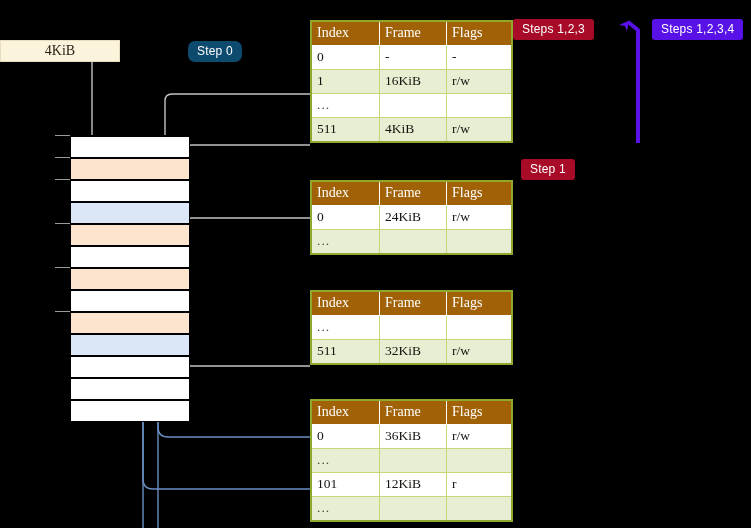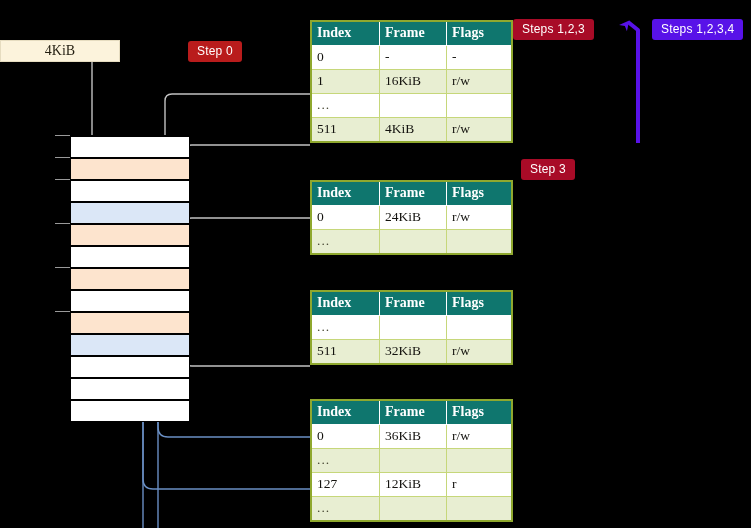--- a/index.html
+++ b/index.html
@@ -60,23 +60,23 @@
   .pt {
     position: absolute;
     border-collapse: collapse;
     border: 2px solid #8fa82e;
     background: #ffffff;
     font-family: "Liberation Serif", serif;
     font-size: 13.5px;
     table-layout: fixed;
   }
   .pt th {
-    background: #0f766e;
+    background: #a16207;
     color: #ffffff;
-    font-weight: bold;
+    font-weight: normal;
     text-align: left;
     padding: 3px 5px 4px 5px;
     border: 1px solid #ffffff;
     font-size: 14px;
     height: 16px;
   }
   .pt td {
     border: 1px solid #c6d77a;
     padding: 3px 5px 4px 5px;
     height: 16px;
@@ -180,24 +180,24 @@
   <div id="ticks">
       <div class="tick" style="left: 55px; top: 135px; width: 15px;"></div>
       <div class="tick" style="left: 55px; top: 157px; width: 15px;"></div>
       <div class="tick" style="left: 55px; top: 179px; width: 15px;"></div>
       <div class="tick" style="left: 55px; top: 223px; width: 15px;"></div>
       <div class="tick" style="left: 55px; top: 267px; width: 15px;"></div>
       <div class="tick" style="left: 55px; top: 311px; width: 15px;"></div>
     </div>
 
   <div id="badges">
-      <div class="badge badge-crimson" style="left: 188px; top: 41px; background: #b91c1c;"><span>Step 0</span></div>
+      <div class="badge badge-crimson" style="left: 188px; top: 41px; background: #0c4a6e; border-radius: 7px;"><span>Step 0</span></div>
       <div class="badge badge-crimson" style="left: 513px; top: 19px; background: rgb(168, 11, 39);"><span>Steps 1,2,3</span></div>
       <div class="badge badge-violet" style="left: 652px; top: 19px; background: rgb(88, 18, 232);"><span>Steps 1,2,3,4</span></div>
-      <div class="badge badge-crimson" style="left: 521px; top: 159px; background: rgb(168, 11, 39);"><span>Step 3</span></div>
+      <div class="badge badge-crimson" style="left: 521px; top: 159px; background: rgb(168, 11, 39);"><span>Step 1</span></div>
     </div>
 
   <div id="tables">
       <table class="pt" style="left: 310px; top: 20px;">
         <thead>
           <tr>
             <th class="col-index">Index</th>
             <th class="col-frame">Frame</th>
             <th class="col-flags">Flags</th>
           </tr>
@@ -280,21 +280,21 @@
             <td class="col-index">0</td>
             <td class="col-frame">36KiB</td>
             <td class="col-flags">r/w</td>
           </tr>
           <tr class="row-alt">
             <td class="col-index ellipsis">...</td>
             <td class="col-frame"></td>
             <td class="col-flags"></td>
           </tr>
           <tr class="row-plain">
-            <td class="col-index">127</td>
+            <td class="col-index">101</td>
             <td class="col-frame">12KiB</td>
             <td class="col-flags">r</td>
           </tr>
           <tr class="row-alt">
             <td class="col-index ellipsis">...</td>
             <td class="col-frame"></td>
             <td class="col-flags"></td>
           </tr>
         </tbody>
       </table>

